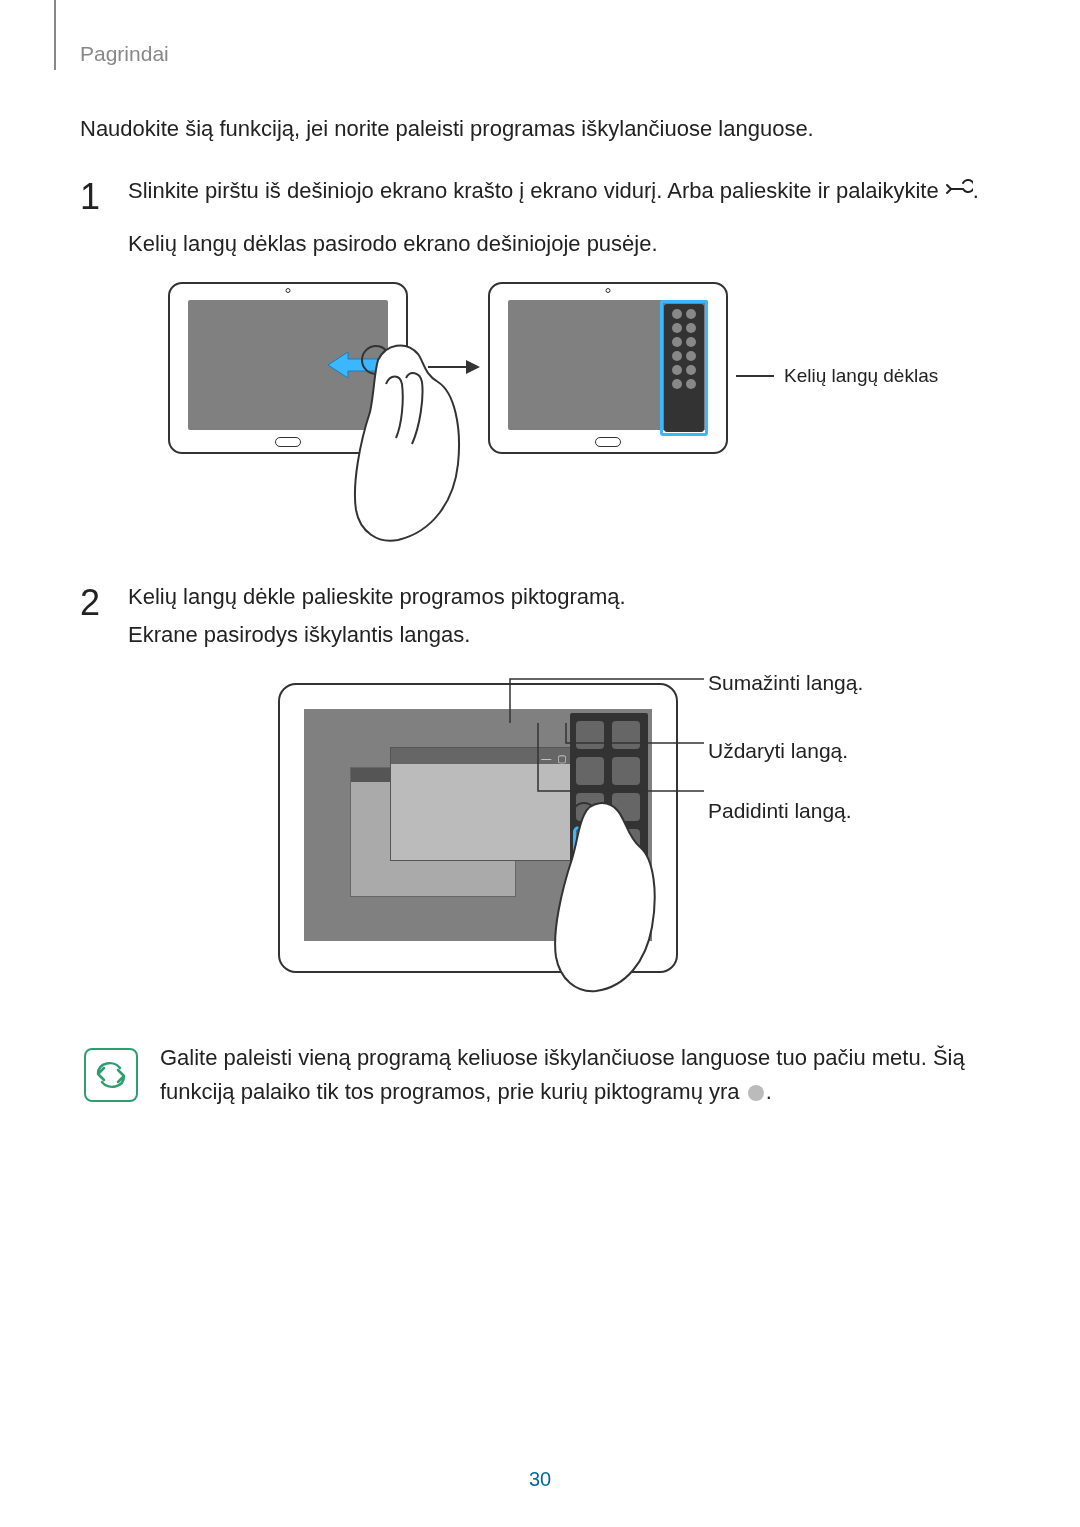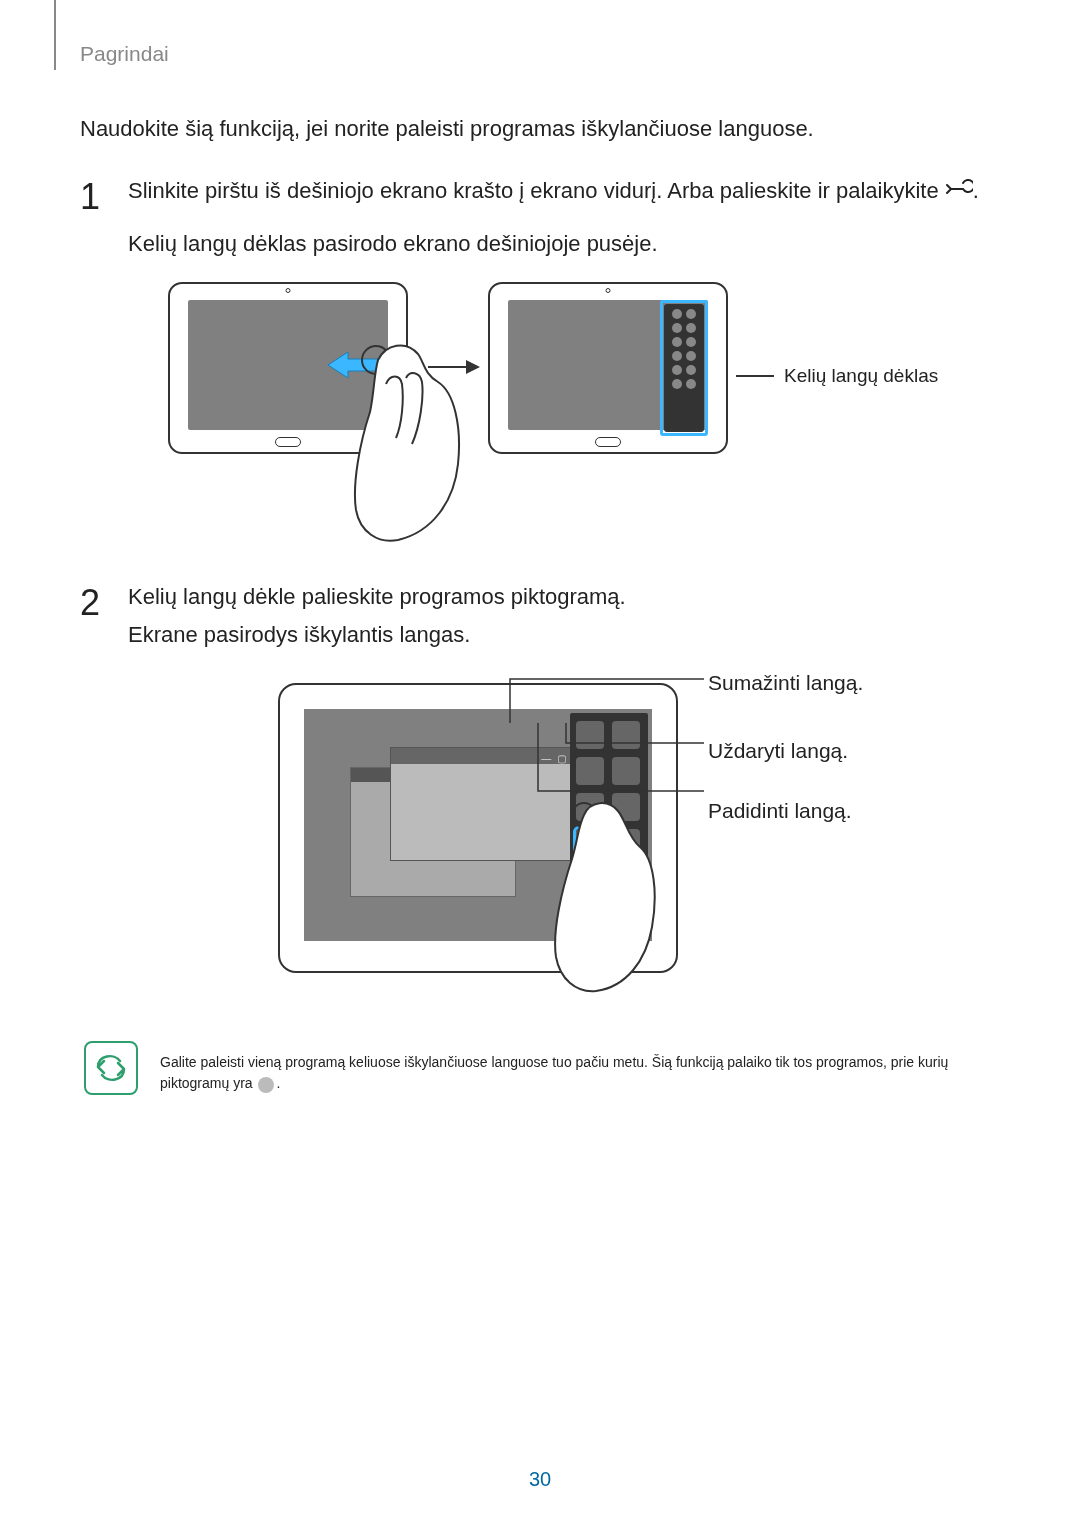--- a/index.html
+++ b/index.html
@@ -244,24 +244,24 @@
     font-size: 21px;
     white-space: nowrap;
   }
   .cl-min   { left: 430px; top: -8px; }
   .cl-close { left: 430px; top: 60px; }
   .cl-max   { left: 430px; top: 108px; margin-top: 12px; }
 
   
   .note {
     display: flex;
-    align-items: flex-end;
+    align-items: center;
     gap: 22px;
     padding-left: 4px;
-    font-size: 14px;
+    font-size: 22px;
     line-height: 1.55;
   }
   .note-icon {
     width: 54px; height: 54px;
     flex-shrink: 0;
     border: 2px solid #2f9e6e;
     border-radius: 8px;
     display: flex; align-items: center; justify-content: center;
     margin-top: 2px;
   }

